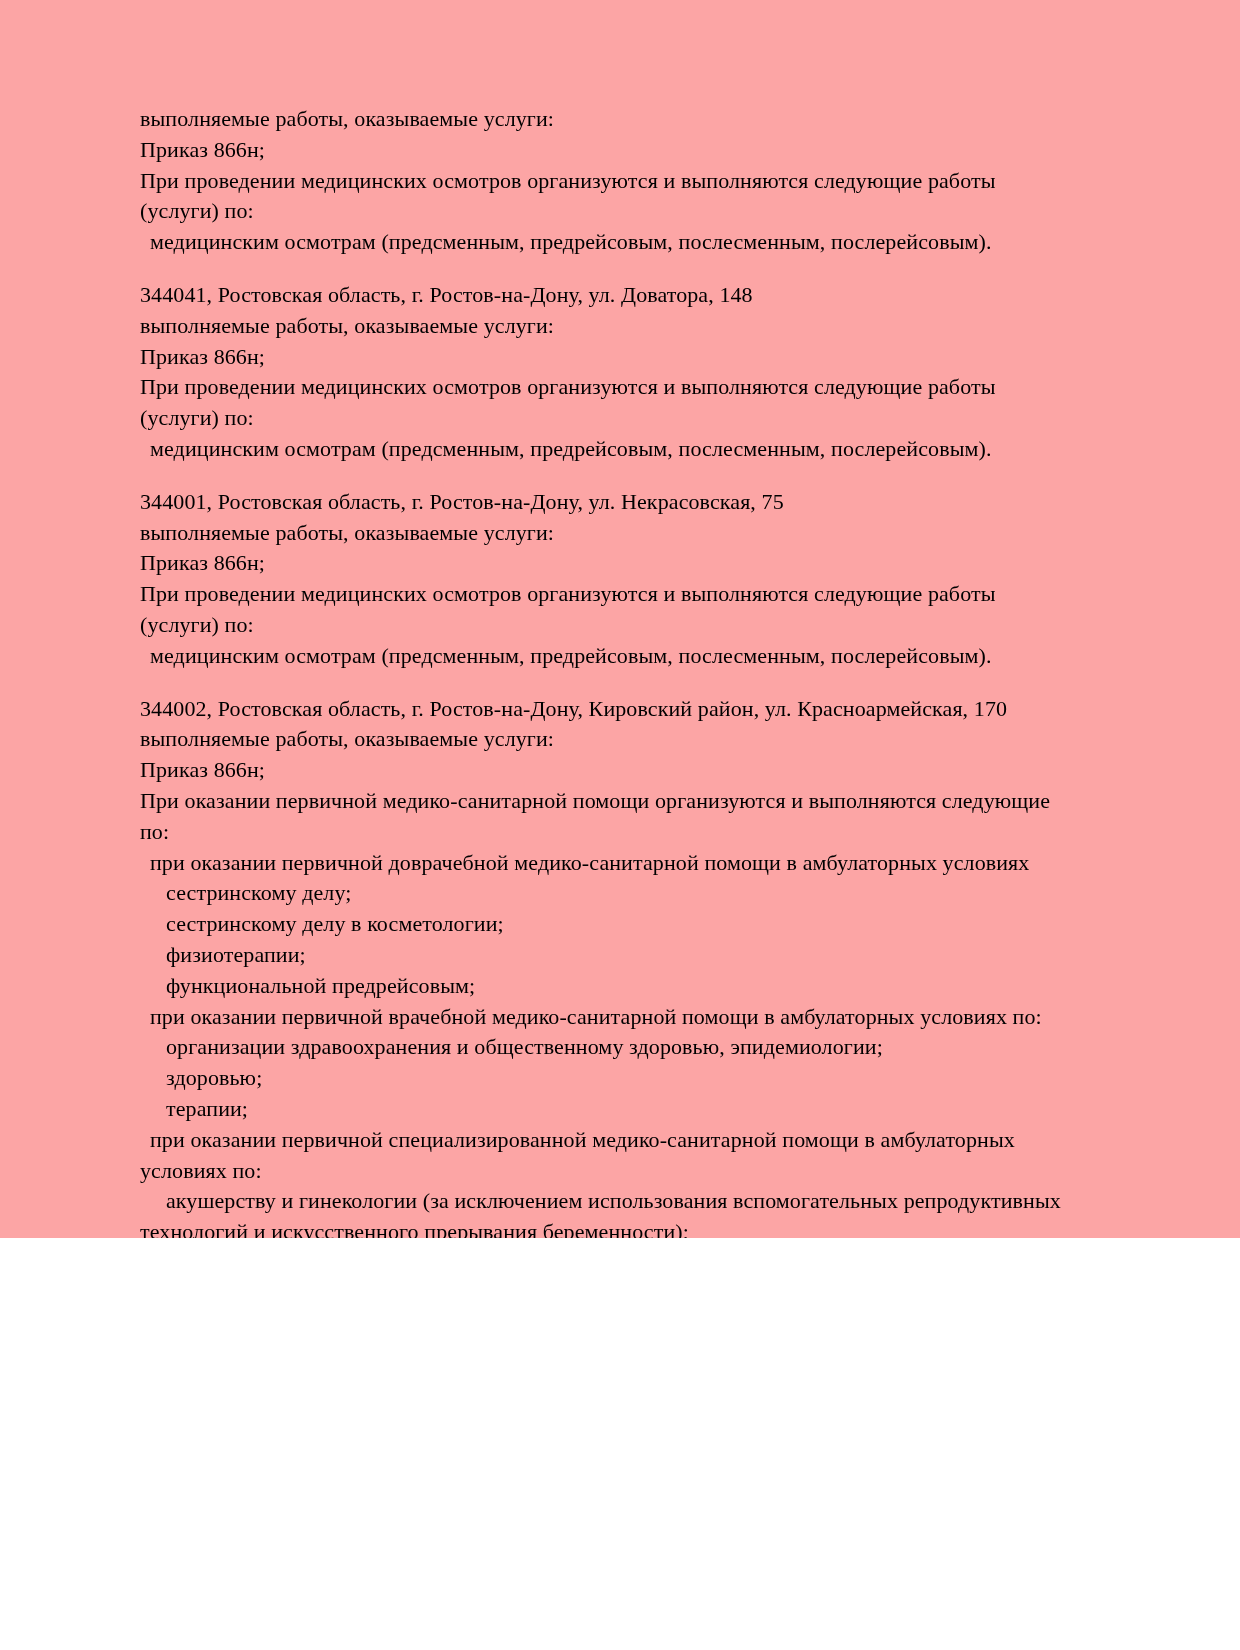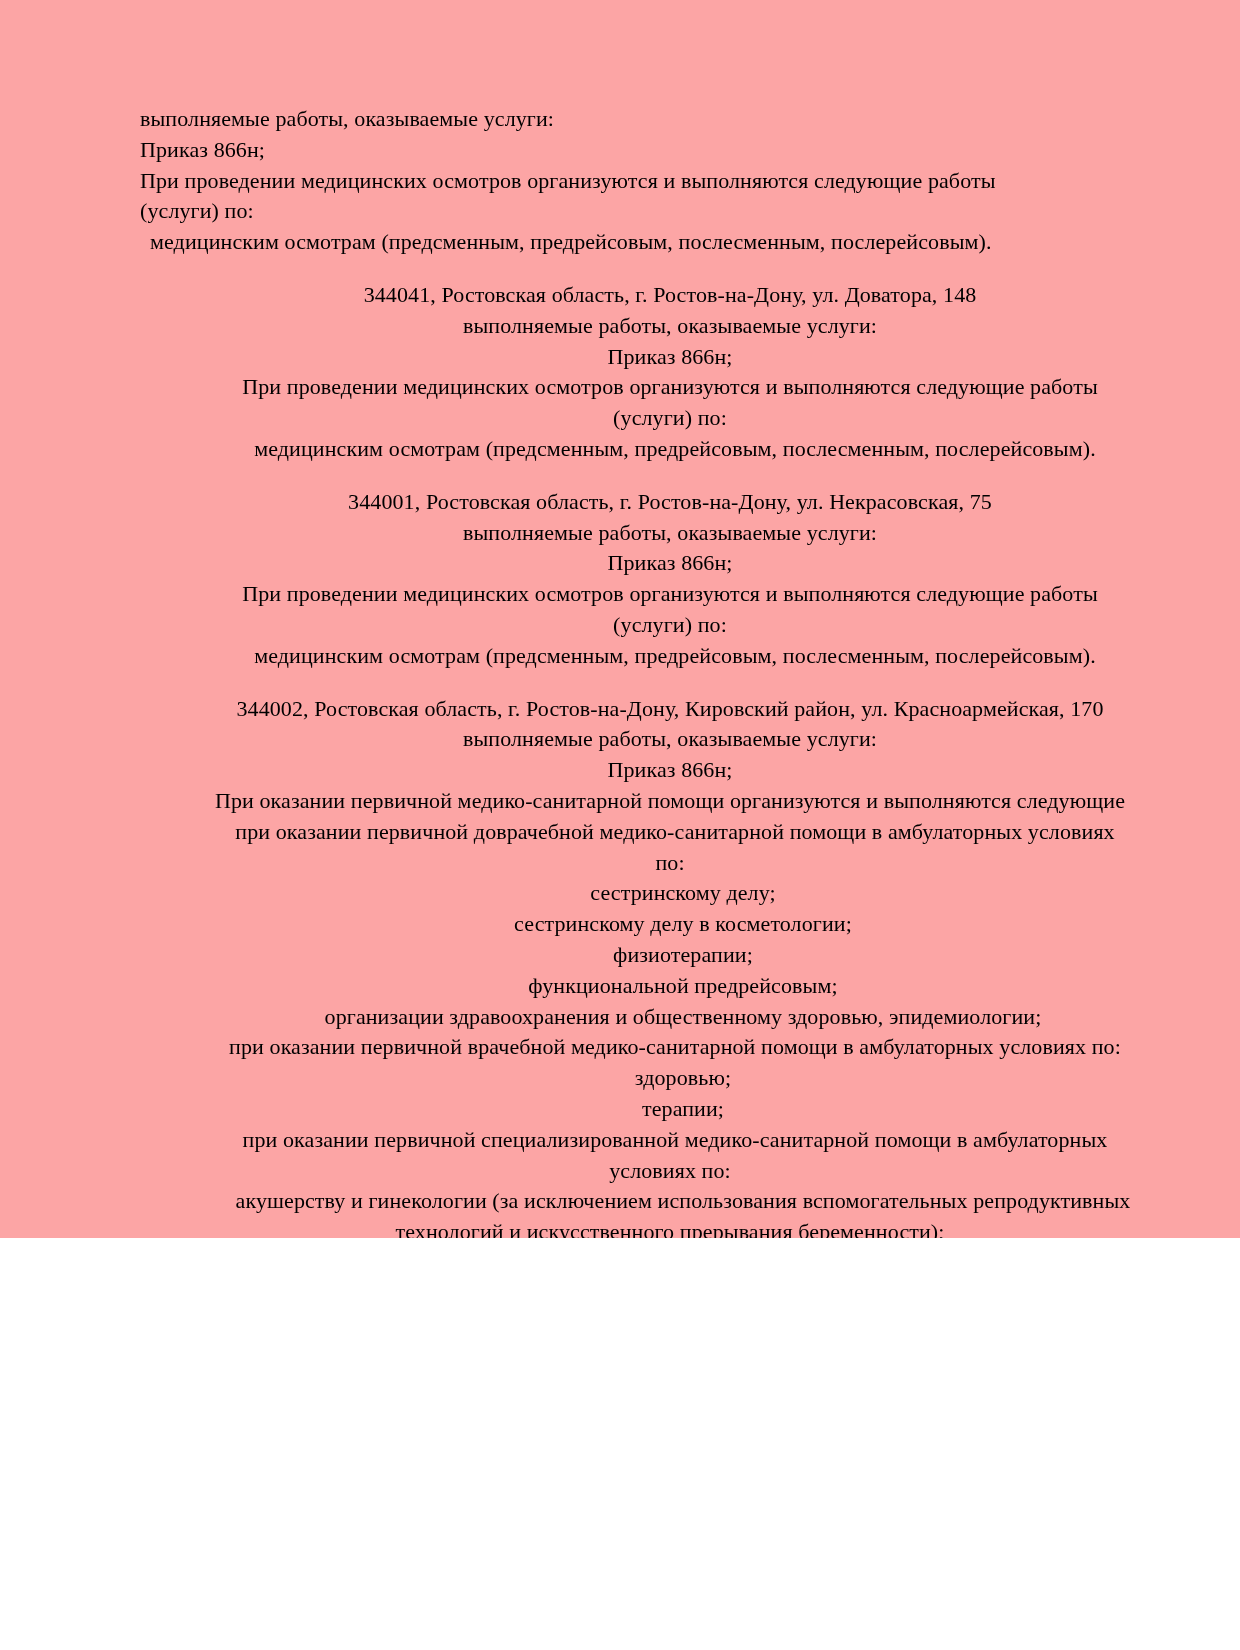--- a/index.html
+++ b/index.html
@@ -20,21 +20,20 @@
     top: 104px;
     width: 1060px;
     font-family: "Liberation Serif", "DejaVu Serif", serif;
     font-size: 22px;
     line-height: 30.8px;
     color: #000000;
     letter-spacing: 0.1px;
   }
   .block + .block {
     margin-top: 22px;
-    text-align: center;
   }
   .line {
     white-space: nowrap;
   }
   .ind0 { padding-left: 0; }
   .ind1 { padding-left: 10px; }
   .ind2 { padding-left: 26px; }
 </style>
 </head>
 <body>
@@ -62,28 +61,28 @@
         <div class="line ind0">Приказ 866н;</div>
         <div class="line ind0">При проведении медицинских осмотров организуются и выполняются следующие работы</div>
         <div class="line ind0">(услуги) по:</div>
         <div class="line ind1">медицинским осмотрам (предсменным, предрейсовым, послесменным, послерейсовым).</div>
       </div>
       <div class="block">
         <div class="line ind0">344002, Ростовская область, г. Ростов-на-Дону, Кировский район, ул. Красноармейская, 170</div>
         <div class="line ind0">выполняемые работы, оказываемые услуги:</div>
         <div class="line ind0">Приказ 866н;</div>
         <div class="line ind0">При оказании первичной медико-санитарной помощи организуются и выполняются следующие</div>
+        <div class="line ind0">по:</div>
         <div class="line ind1">при оказании первичной доврачебной медико-санитарной помощи в амбулаторных условиях</div>
-        <div class="line ind0">по:</div>
         <div class="line ind2">сестринскому делу;</div>
         <div class="line ind2">сестринскому делу в косметологии;</div>
         <div class="line ind2">физиотерапии;</div>
         <div class="line ind2">функциональной предрейсовым;</div>
+        <div class="line ind1">при оказании первичной врачебной медико-санитарной помощи в амбулаторных условиях по:</div>
         <div class="line ind2">организации здравоохранения и общественному здоровью, эпидемиологии;</div>
-        <div class="line ind1">при оказании первичной врачебной медико-санитарной помощи в амбулаторных условиях по:</div>
         <div class="line ind2">здоровью;</div>
         <div class="line ind2">терапии;</div>
         <div class="line ind1">при оказании первичной специализированной медико-санитарной помощи в амбулаторных</div>
         <div class="line ind0">условиях по:</div>
         <div class="line ind2">акушерству и гинекологии (за исключением использования вспомогательных репродуктивных</div>
         <div class="line ind0">технологий и искусственного прерывания беременности);</div>
         <div class="line ind2">дерматовенерологии;</div>
         <div class="line ind2">детской кардиологии;</div>
         <div class="line ind2">детской эндокринологии;</div>
       </div>

